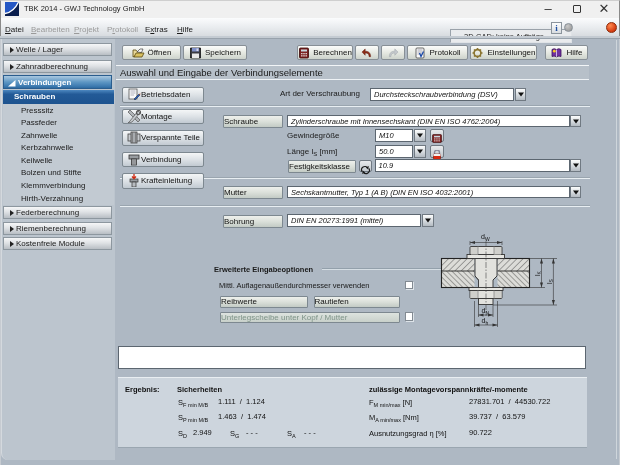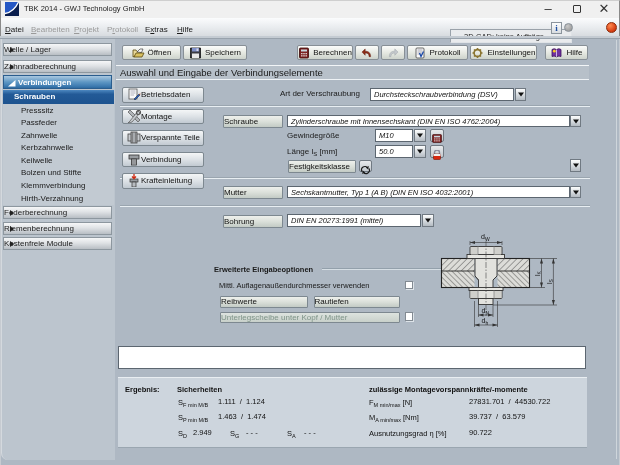--- a/index.html
+++ b/index.html
@@ -18,21 +18,21 @@
 .mgray { color:#9a9a9a; }
 .mitem u { text-decoration-thickness:1px; }
 #cadbox { left:450px; top:3px; width:122px; height:14px; background:#e9ebed; border:1px solid #9aa2aa; border-bottom-color:#dfe3e7; border-right-color:#dfe3e7; font-size:7.5px; color:#222; line-height:13px; padding-left:13px;margin-top:8px; }
 #ibtn { left:551px; top:4px; width:11px; height:12px; background:linear-gradient(#fdfdfd,#d8dce0); border:1px solid #8b949c; font-size:9px; font-weight:bold; color:#1f4fa0; text-align:center; line-height:11px; font-family:"Liberation Serif",serif; }
 #graydot { left:564px; top:5px; width:9px; height:9px; border-radius:50%; background:radial-gradient(circle at 35% 30%, #c9c9c9, #8f8f8f); border:1px solid #878f97; }
 #servertext { left:582px; top:7px; font-size:7.5px; color:#222;padding-left:41px; }
 #reddot { left:606px; top:4px; width:11px; height:11px; border-radius:50%; background:radial-gradient(circle at 35% 30%, #ff8a50, #d43a10 70%, #9c2505); border:1px solid #8c2a08; }
 
 
 #sidebar { left:1px; top:39px; width:114px; height:421px; background:#bcc5ce; border-bottom-left-radius:7px; border-left:1px solid #d4d9de; }
-.shead { left:3px; width:109px; height:13px; background:linear-gradient(#f6f7f8,#dfe2e5 45%,#b8bec4); border:1px solid #8d979f; font-size:8px; color:#1a1a1a; line-height:12px; }
+.shead { left:3px; width:109px; height:13px; background:linear-gradient(#f6f7f8,#dfe2e5 45%,#b8bec4); border:1px solid #8d979f; font-size:8px; color:#1a1a1a; line-height:12px; padding-left:12px; }
 .shead .tri { position:absolute; left:6px; top:3px; width:0; height:0; border-left:4px solid #222; border-top:3px solid transparent; border-bottom:3px solid transparent; }
 #vhead { left:3px; top:75px; width:109px; height:14px; background:linear-gradient(#aac8e0,#5e97c4 50%,#3d7ab0 85%,#2d6aa0); border:1px solid #2a5d8e; font-size:8px; font-weight:bold; color:#fff; line-height:13px; padding-left:14px; }
 .sitem { left:3px; width:110px; height:12.6px; font-size:8px; color:#1a1a1a; padding-left:18px; line-height:12.6px; }
 #selitem { left:3px; top:90px; width:111px; height:13.5px; background:linear-gradient(#4c87bf,#235a97 30%,#1d538f); font-size:8px; font-weight:bold; color:#fff; padding-left:11px; line-height:13.5px; }
 
 
 #toolbar { left:0px; top:36px; width:620px; height:3px; background:#c4cbd2; border-bottom:1px solid #98a2ac; }
 .tbtn { top:45px; height:15px; background:linear-gradient(#fbfcfb,#e4e7e0 55%,#cdd3cc); border:1px solid #878f96; border-radius:2px; font-size:8px; color:#111; display:flex; align-items:center; justify-content:center; gap:3px; }
 
 
@@ -256,20 +256,21 @@
         <rect x="1.5" y="4" width="7" height="2" fill="#f0f0f0"></rect>
       </svg></div>
 
 <div class="lbtn abs" style="left:172px;top:79.5px;width:68px">Festigkeitsklasse</div>
 <div class="abs" style="left:242.5px;top:79.5px;width:13px;height:12px;background:linear-gradient(#e8eaec,#c2c8ce);border:1px solid #707982;border-radius:2px"><svg width="11" height="10" viewBox="0 0 11 10" style="margin:0.5px 0 0 0.5px">
         <path d="M2.2 6.6 A3.1 3.1 0 0 1 7.6 2.9" fill="none" stroke="#1a1a1a" stroke-width="1.1"></path>
         <polygon points="8.8,1.1 8.2,4.4 5.8,2.5" fill="#1a1a1a"></polygon>
         <path d="M8.8 3.4 A3.1 3.1 0 0 1 3.4 7.1" fill="none" stroke="#1a1a1a" stroke-width="1.1"></path>
         <polygon points="2.2,8.9 2.8,5.6 5.2,7.5" fill="#1a1a1a"></polygon>
       </svg></div>
+<div class="combo abs" style="left:258.5px;top:79px;width:195.5px;height:12.5px">10.9</div>
 <div class="arrowbtn abs" style="left:454px;top:79px;width:11px;height:12.5px"></div>
 
 <div class="fsep abs" style="top:97px"></div>
 <div class="lbtn abs" style="left:107px;top:106px;width:60px">Mutter</div>
 <div class="combo abs" style="left:171px;top:105.5px;width:283px;height:12.5px">Sechskantmutter, Typ 1 (A B) (DIN EN ISO 4032:2001)</div>
 <div class="arrowbtn abs" style="left:454px;top:105.5px;width:11px;height:12.5px"></div>
 
 <div class="fsep abs" style="top:125px"></div>
 <div class="lbtn abs" style="left:107px;top:134.5px;width:60px">Bohrung</div>
 <div class="combo abs" style="left:171px;top:134px;width:134px;height:12.5px">DIN EN 20273:1991 (mittel)</div>

